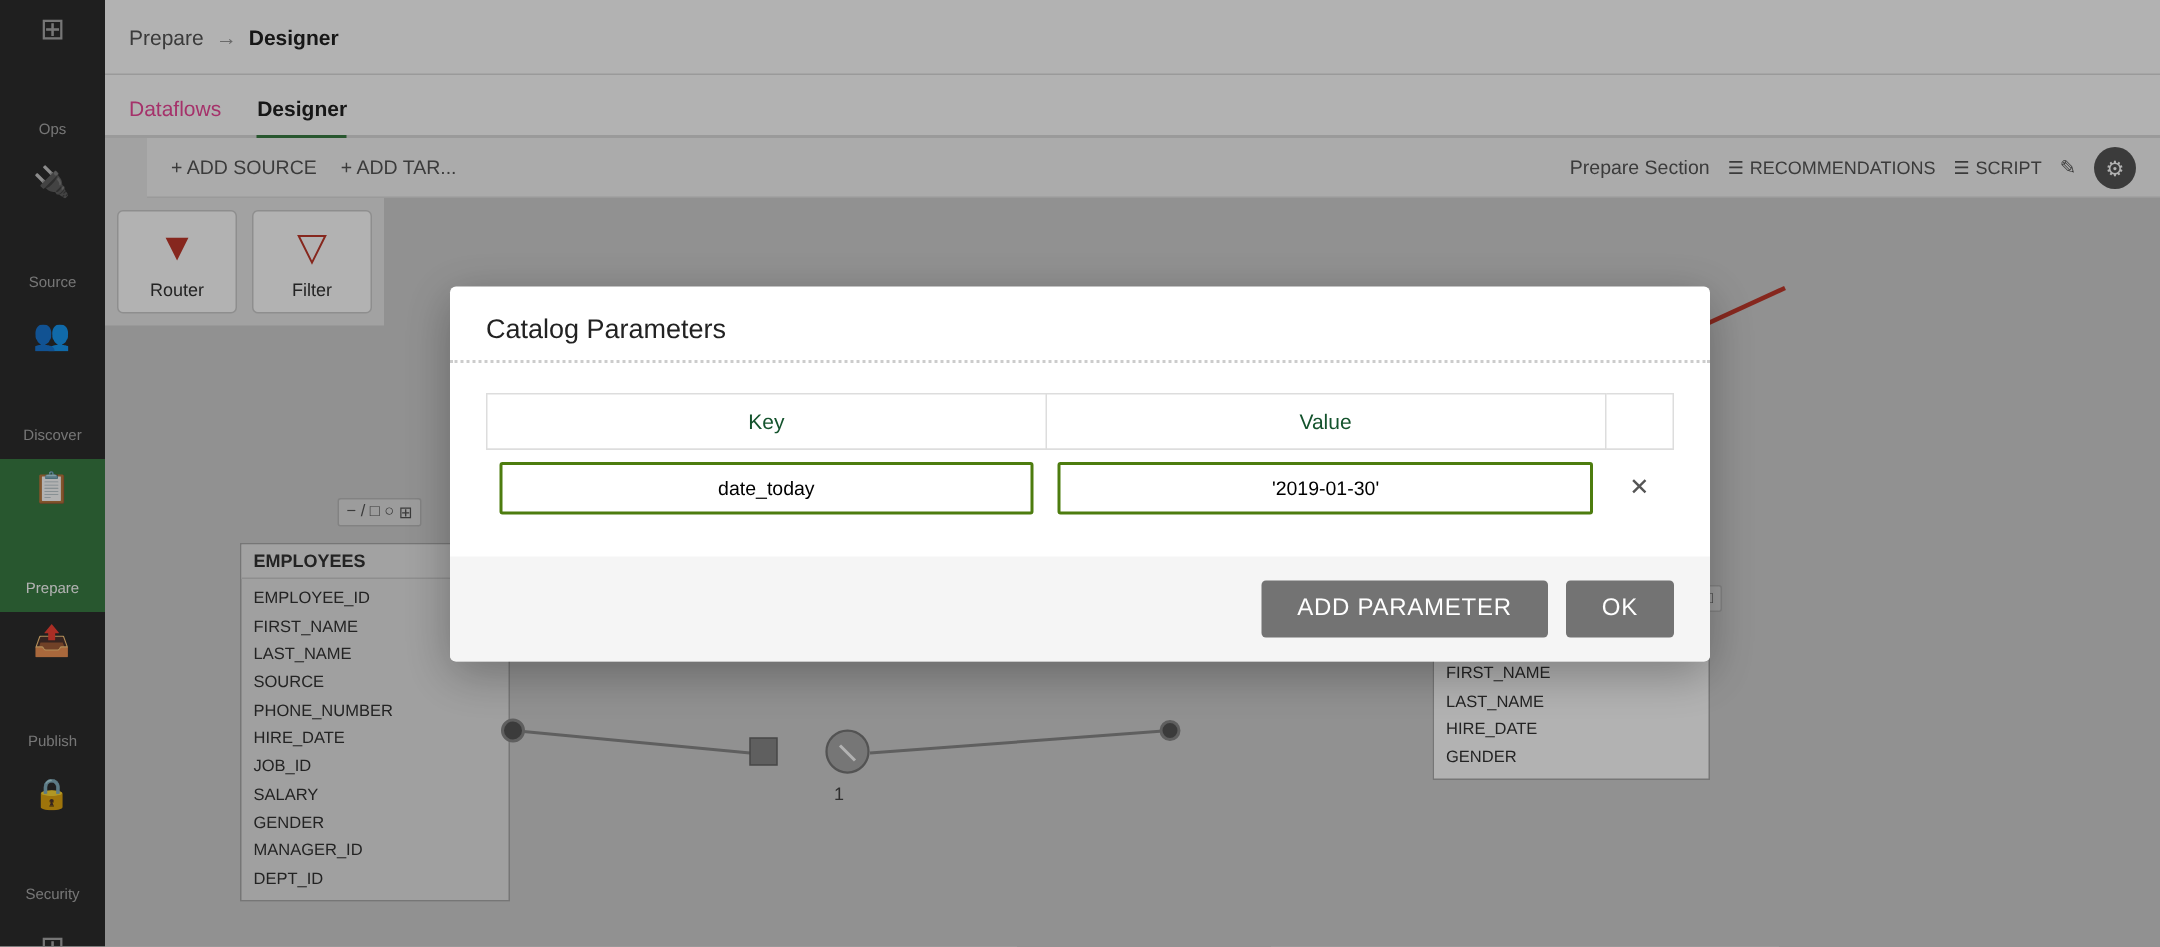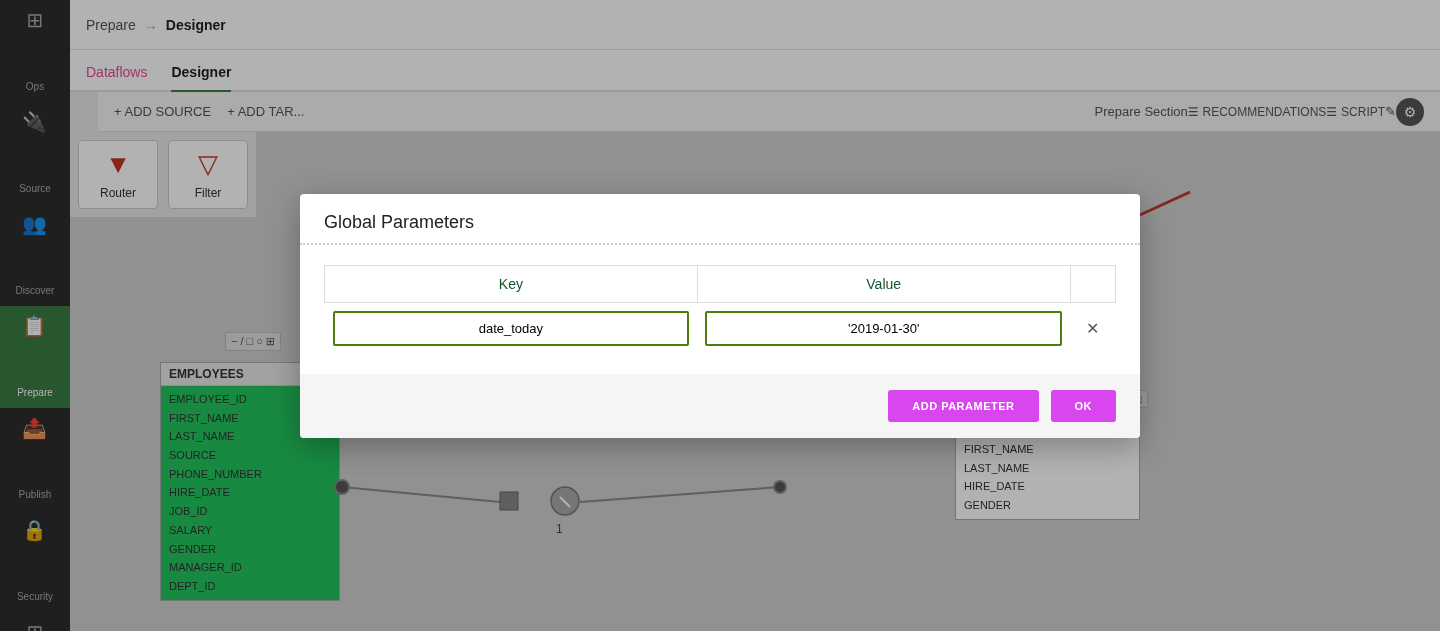--- a/index.html
+++ b/index.html
@@ -145,21 +145,21 @@
       color: #333;
       text-align: center;
     }
 
     
     .node-employees {
       position: absolute;
       top: 230px;
       left: 90px;
       width: 180px;
-      background: #22c55e;
+      background: #e5e5e5;
       border: 1px solid #aaa;
     }
     .node-header {
       background: #e8e8e8;
       padding: 4px 8px;
       font-size: 12px;
       font-weight: bold;
       color: #333;
       border-bottom: 1px solid #ccc;
     }
@@ -282,26 +282,26 @@
       padding: 4px 8px;
     }
     .modal-footer {
       background: #f5f5f5;
       padding: 16px 24px;
       display: flex;
       justify-content: flex-end;
       gap: 12px;
     }
     .btn-green {
-      background: #d946ef;
+      background: #737373;
       color: #fff;
       border: none;
       padding: 10px 24px;
-      font-size: 11px;
-      font-weight: 700;
+      font-size: 16px;
+      font-weight: 400;
       border-radius: 3px;
       cursor: pointer;
       letter-spacing: 0.5px;
     }
 
     
     .diagram-svg {
       position: absolute;
       top: 0; left: 0;
       width: 100%; height: 100%;
@@ -362,21 +362,21 @@
   </div>
 
   <div class="toolbar">
     <button class="toolbar-btn">
       <span>+ ADD SOURCE</span>
     </button>
     <button class="toolbar-btn">
       <span>+ ADD TAR...</span>
     </button>
 
-    <div style="margin-left:auto; display:flex; align-items:center; ">
+    <div style="margin-left:auto; display:flex; align-items:center; gap:12px;">
       <span style="font-size:13px;color:#555;">Prepare Section</span>
       <button class="toolbar-btn">
         <span style="font-size:12px;">☰</span>
         <span style="font-size:12px;">RECOMMENDATIONS</span>
       </button>
       <button class="toolbar-btn">
         <span style="font-size:12px;">☰</span>
         <span style="font-size:12px;">SCRIPT</span>
       </button>
       <button class="toolbar-btn">✎</button>
@@ -467,21 +467,21 @@
       <span>1</span>
     </div>
 
   </div>
 </div>
 
 <div class="modal-overlay">
   <div class="modal">
 
     <div class="modal-header">
-      <span class="modal-title">Global Parameters</span>
+      <span class="modal-title">Catalog Parameters</span>
     </div>
 
     <div class="modal-body">
       <table class="modal-table">
         <thead>
           <tr>
             <th>
               <span>Key</span>
             </th>
             <th>

